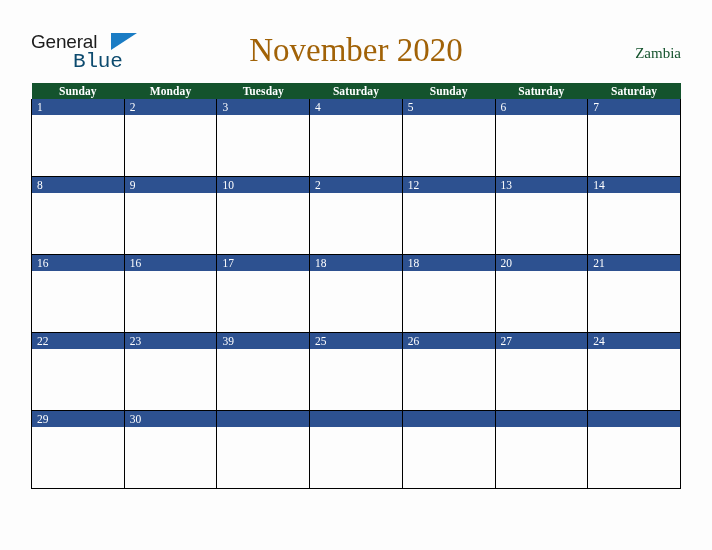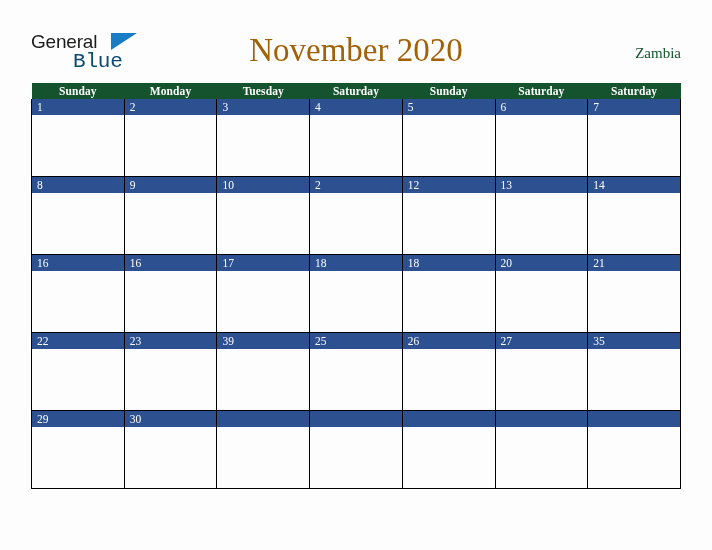--- a/index.html
+++ b/index.html
@@ -359,21 +359,21 @@
             </div>
           </td>
         <td>
             <div class="daycell">
               <div class="dayband">27</div>
               <div class="daybody"></div>
             </div>
           </td>
         <td>
             <div class="daycell">
-              <div class="dayband">35</div>
+              <div class="dayband">24</div>
               <div class="daybody"></div>
             </div>
           </td>
       </tr>
 
       <tr class="week">
         <td>
             <div class="daycell">
               <div class="dayband">29</div>
               <div class="daybody"></div>

